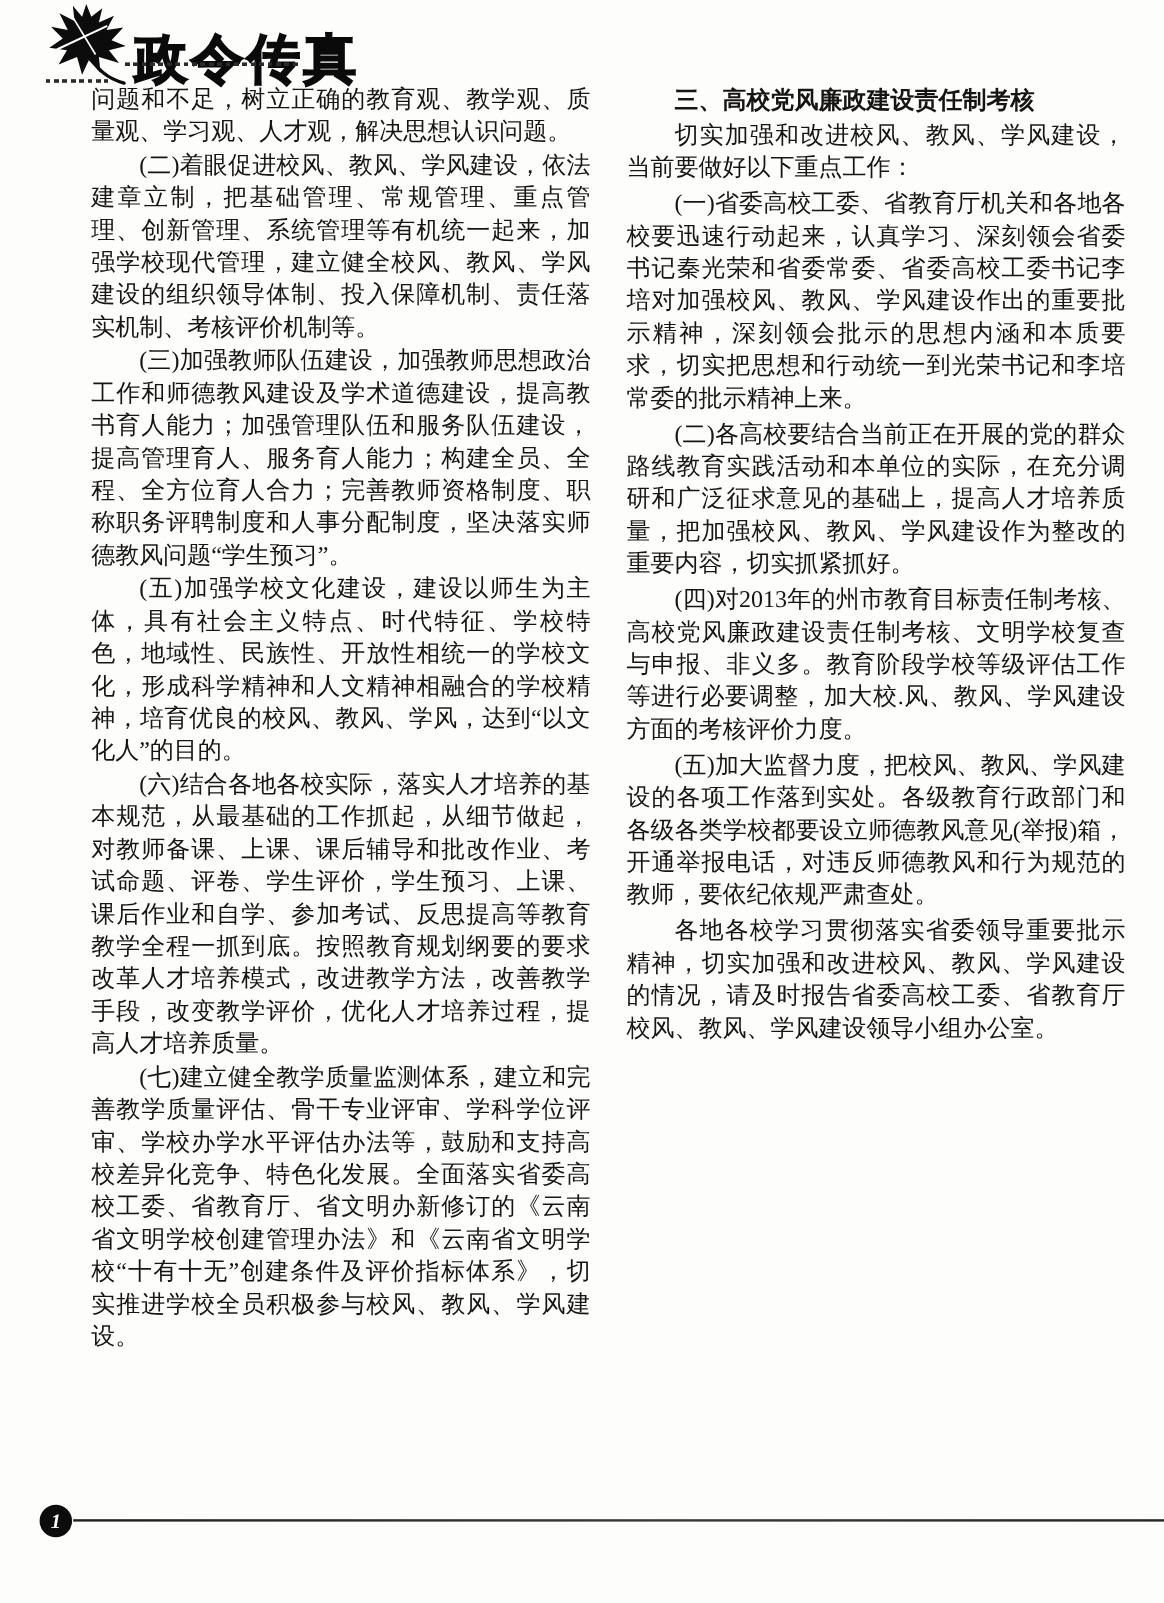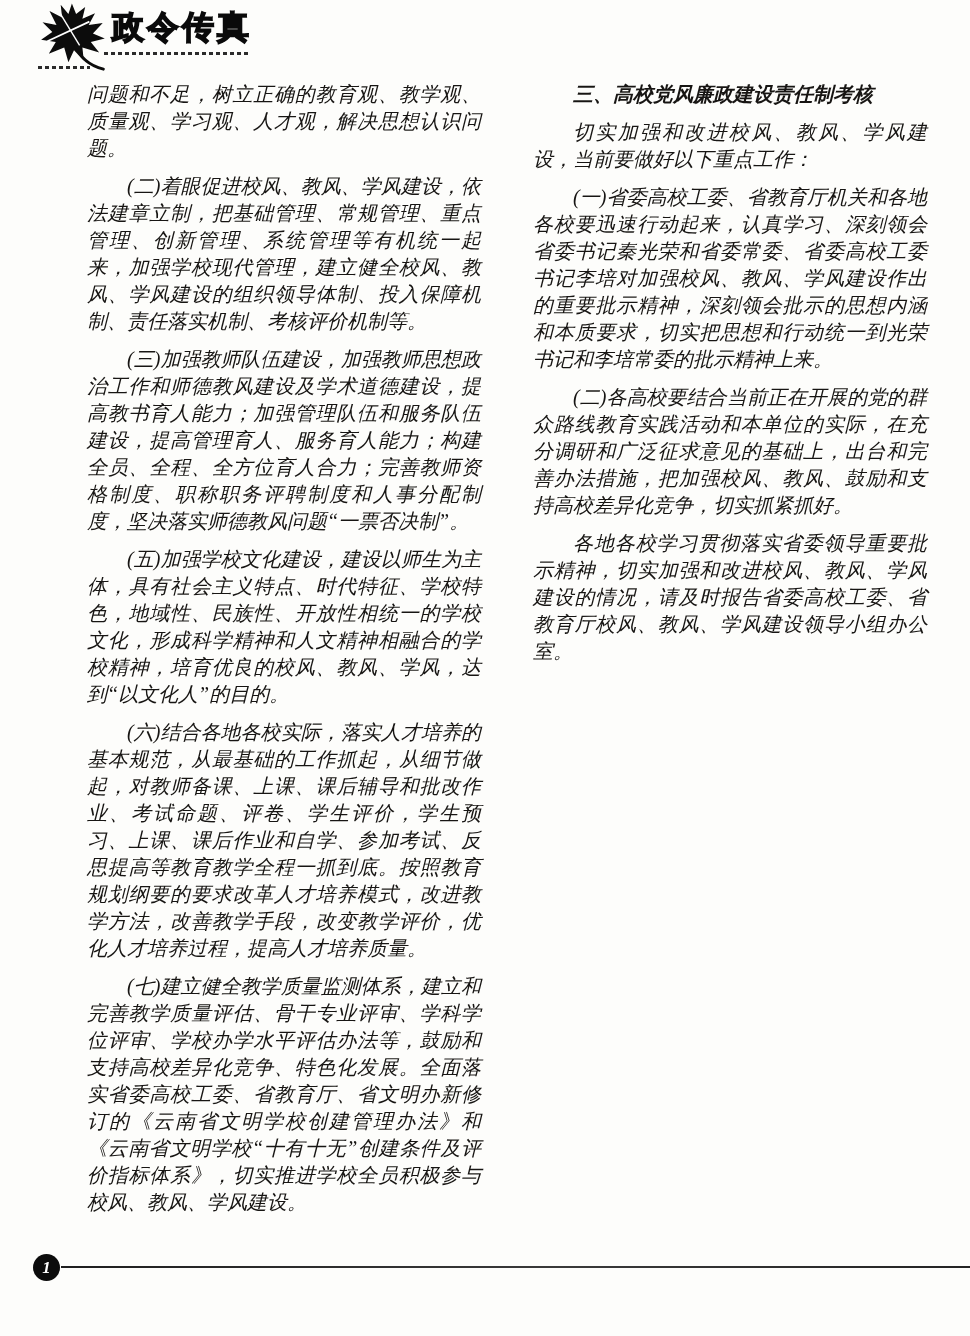--- a/index.html
+++ b/index.html
@@ -8,39 +8,39 @@
     width:970px;height:1336px;
     background:#fdfdfb;
     overflow:hidden;
     font-family:"Liberation Serif","DejaVu Serif",serif;
     color:#171513;
   }
   
   .masthead{position:absolute;top:0;left:0;width:300px;height:80px;}
   .leaf{position:absolute;left:34px;top:2px;width:80px;height:70px;}
   .masthead-title{
-    position:absolute;left:112px;top:6px;
+    position:absolute;left:112px;top:20px;
     font-family:"DejaVu Sans","Liberation Sans",sans-serif;
-    font-size:32px;font-weight:bold;letter-spacing:3px;
+    font-size:44px;font-weight:bold;letter-spacing:3px;
     color:#0a0a0a;-webkit-text-stroke:1.5px #0a0a0a;
     white-space:nowrap;
   }
   .hatch{position:absolute;height:3px;
     background:repeating-linear-gradient(90deg,#2b2b2b 0 4px,transparent 4px 7px);}
   .hatch-title{left:104px;top:52px;width:146px;}
   .hatch-leaf{left:38px;top:66px;width:52px;}
   
   .col{
     position:absolute;top:70px;width:416px;
     font-size:20px;line-height:27px;
     text-align:justify;text-align-last:left;
   }
   .col-left{left:76px;}
   .col-right{left:522px;}
-  .para{margin:11px;text-indent:2em;font-style:italic;}
+  .para{margin:0;text-indent:2em;}
   .para.continuation{text-indent:0;}
   .para.heading{
     font-family:"DejaVu Sans","Liberation Sans",sans-serif;
     font-weight:bold;
   }
   .col-left .para + .para{margin-top:1px;}
   .col-right .para + .para{margin-top:3px;}
   
   .page-badge{
     position:absolute;left:33px;top:1254px;
@@ -67,29 +67,31 @@
       <line x1="30" y1="16" x2="58" y2="62" stroke="#ffffff" stroke-width="2"></line>
     </svg>
     <div class="masthead-title">政令传真</div>
     <div class="hatch hatch-title"></div>
     <div class="hatch hatch-leaf"></div>
   </div>
 
   <div class="col col-left" id="col-left">
       <p class="para continuation">问题和不足，树立正确的教育观、教学观、质量观、学习观、人才观，解决思想认识问题。</p>
       <p class="para normal">(二)着眼促进校风、教风、学风建设，依法建章立制，把基础管理、常规管理、重点管理、创新管理、系统管理等有机统一起来，加强学校现代管理，建立健全校风、教风、学风建设的组织领导体制、投入保障机制、责任落实机制、考核评价机制等。</p>
-      <p class="para normal">(三)加强教师队伍建设，加强教师思想政治工作和师德教风建设及学术道德建设，提高教书育人能力；加强管理队伍和服务队伍建设，提高管理育人、服务育人能力；构建全员、全程、全方位育人合力；完善教师资格制度、职称职务评聘制度和人事分配制度，坚决落实师德教风问题“一票否决制”。</p>
+      <p class="para normal">(三)加强教师队伍建设，加强教师思想政治工作和师德教风建设及学术道德建设，提高教书育人能力；加强管理队伍和服务队伍建设，提高管理育人、服务育人能力；构建全员、全程、全方位育人合力；完善教师资格制度、职称职务评聘制度和人事分配制度，坚决落实师德教风问题“学生预习”。</p>
       <p class="para normal">(五)加强学校文化建设，建设以师生为主体，具有社会主义特点、时代特征、学校特色，地域性、民族性、开放性相统一的学校文化，形成科学精神和人文精神相融合的学校精神，培育优良的校风、教风、学风，达到“以文化人”的目的。</p>
       <p class="para normal">(六)结合各地各校实际，落实人才培养的基本规范，从最基础的工作抓起，从细节做起，对教师备课、上课、课后辅导和批改作业、考试命题、评卷、学生评价，学生预习、上课、课后作业和自学、参加考试、反思提高等教育教学全程一抓到底。按照教育规划纲要的要求改革人才培养模式，改进教学方法，改善教学手段，改变教学评价，优化人才培养过程，提高人才培养质量。</p>
       <p class="para normal">(七)建立健全教学质量监测体系，建立和完善教学质量评估、骨干专业评审、学科学位评审、学校办学水平评估办法等，鼓励和支持高校差异化竞争、特色化发展。全面落实省委高校工委、省教育厅、省文明办新修订的《云南省文明学校创建管理办法》和《云南省文明学校“十有十无”创建条件及评价指标体系》，切实推进学校全员积极参与校风、教风、学风建设。</p>
     </div>
   <div class="col col-right" id="col-right">
       <p class="para heading">三、高校党风廉政建设责任制考核</p>
       <p class="para normal">切实加强和改进校风、教风、学风建设，当前要做好以下重点工作：</p>
       <p class="para normal">(一)省委高校工委、省教育厅机关和各地各校要迅速行动起来，认真学习、深刻领会省委书记秦光荣和省委常委、省委高校工委书记李培对加强校风、教风、学风建设作出的重要批示精神，深刻领会批示的思想内涵和本质要求，切实把思想和行动统一到光荣书记和李培常委的批示精神上来。</p>
-      <p class="para normal">(二)各高校要结合当前正在开展的党的群众路线教育实践活动和本单位的实际，在充分调研和广泛征求意见的基础上，出台和完善办法措施，把加强校风、教风、鼓励和支持高校差异化竞争，切实抓紧抓好。</p>
+      <p class="para normal">(二)各高校要结合当前正在开展的党的群众路线教育实践活动和本单位的实际，在充分调研和广泛征求意见的基础上，提高人才培养质量，把加强校风、教风、学风建设作为整改的重要内容，切实抓紧抓好。</p>
+      <p class="para normal">(四)对2013年的州市教育目标责任制考核、高校党风廉政建设责任制考核、文明学校复查与申报、非义多。教育阶段学校等级评估工作等进行必要调整，加大校.风、教风、学风建设方面的考核评价力度。</p>
+      <p class="para normal">(五)加大监督力度，把校风、教风、学风建设的各项工作落到实处。各级教育行政部门和各级各类学校都要设立师德教风意见(举报)箱，开通举报电话，对违反师德教风和行为规范的教师，要依纪依规严肃查处。</p>
       <p class="para normal">各地各校学习贯彻落实省委领导重要批示精神，切实加强和改进校风、教风、学风建设的情况，请及时报告省委高校工委、省教育厅校风、教风、学风建设领导小组办公室。</p>
     </div>
 
   <div class="page-badge">1</div>
   <div class="footer-rule"></div>
 
 </div>
 
 </body></html>

